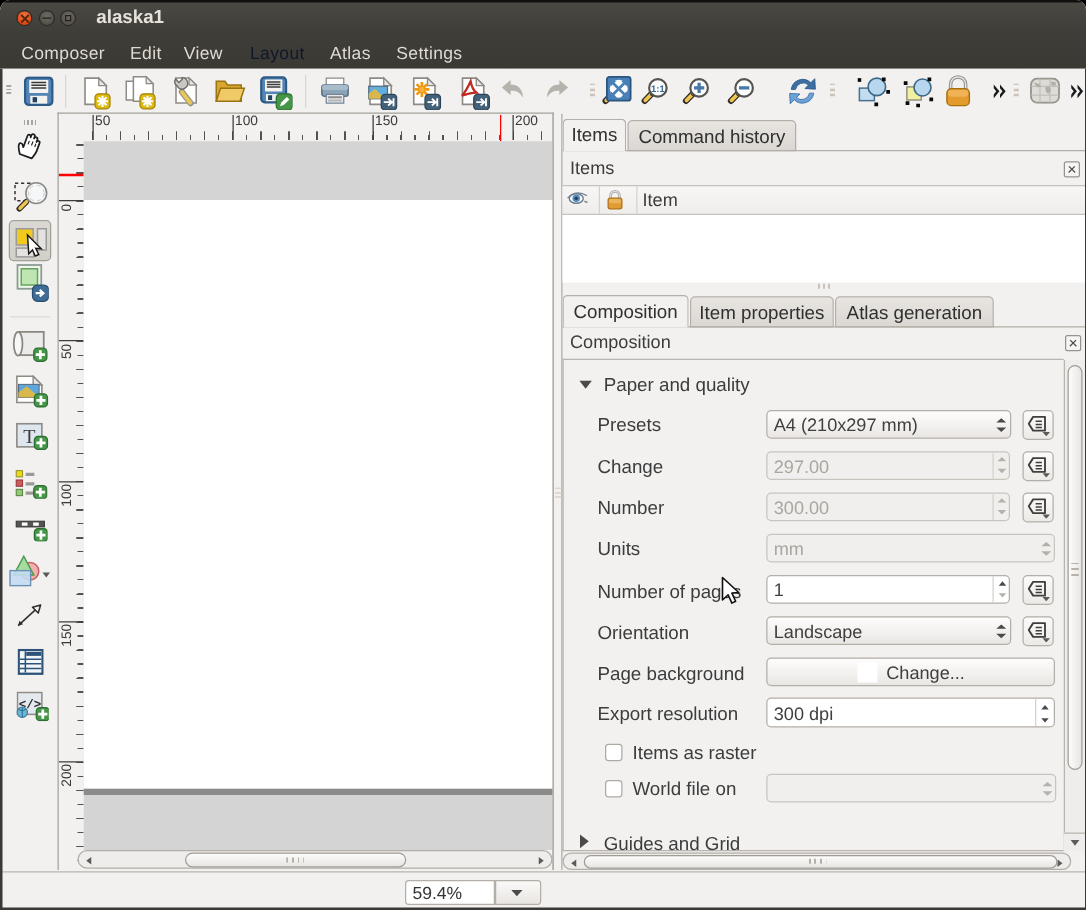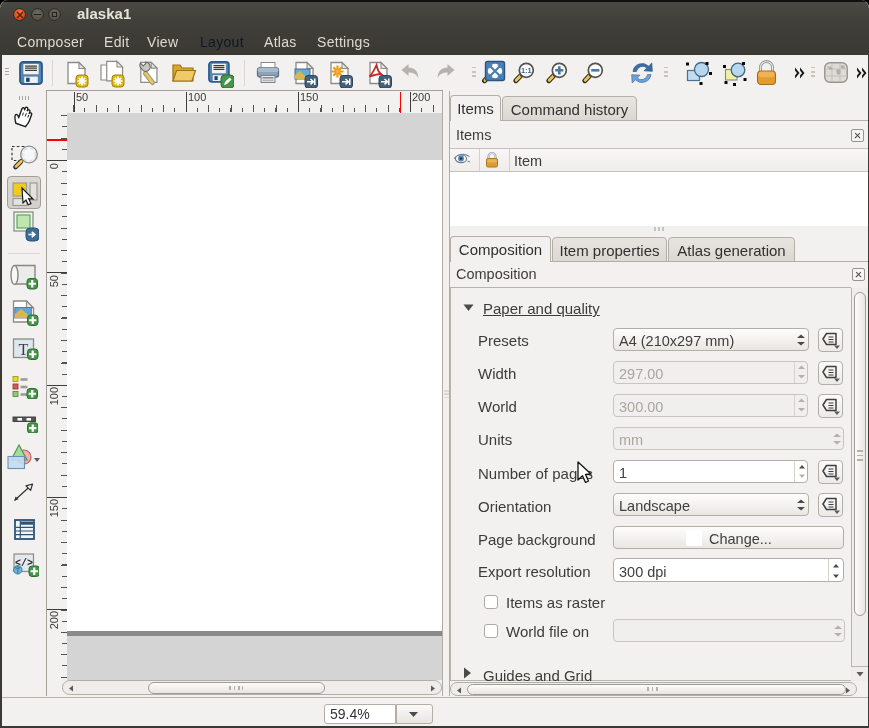--- a/index.html
+++ b/index.html
@@ -499,40 +499,40 @@
     <div class="tab off" style="left:552px;top:236px;width:115px;line-height:25px;">Item properties</div>
     <div class="tab off" style="left:668px;top:236px;width:127px;line-height:25px;">Atlas generation</div>
     <div class="vtxt" style="left:456px;top:266px;color:#3c3c3c;">Composition</div>
     <div class="xbtn" style="left:852px;top:268px;"></div>
 
     <div class="abs" style="left:450px;top:287px;width:401px;height:394px;border-top:1px solid #b9b5ae;border-left:1px solid #b9b5ae;border-bottom:1px solid #b9b5ae;"></div>
 
     <svg class="abs" style="left:463px;top:303px" width="11" height="9">
         <path d="M0.5,1.5 h10 l-5,6.5 z" fill="#4a4a4a"></path>
       </svg>
-    <div class="lbl" style="left:483px;top:300px;text-decoration:underline;">Paper and quality</div>
+    <div class="lbl" style="left:483px;top:300px;">Paper and quality</div>
 
     <div class="lbl" style="left:478px;top:331.5px;">Presets</div>
     <div class="combo" style="left:613px;top:328px;width:196px;height:23px;"></div>
     <div class="vtxt" style="left:619px;top:332.5px;">A4 (210x297 mm)</div>
     <svg class="abs" style="left:796px;top:334px" width="10" height="12">
         <path d="M1,4 L5,0.5 9,4 z M1,8 L9,8 5,11.5 z" fill="#4a4a4a"></path>
       </svg>
     <div class="ddbtn" style="left:818px;top:328px;"></div>
 
-    <div class="lbl" style="left:478px;top:364.5px;">Width</div>
+    <div class="lbl" style="left:478px;top:364.5px;">Change</div>
     <div class="combo dis" style="left:613px;top:361px;width:195px;height:23px;"></div>
     <div class="vtxt dis" style="left:619px;top:365.5px;">297.00</div>
     <div class="abs" style="left:794px;top:362px;width:1px;height:21px;background:#d5d2cc;"></div>
     <svg class="abs" style="left:797px;top:365px" width="9" height="14">
         <path d="M1,4 L4.5,0.5 8,4 z M1,10 L8,10 4.5,13.5 z" fill="#b5b1aa"></path>
       </svg>
     <div class="ddbtn" style="left:818px;top:361px;"></div>
 
-    <div class="lbl" style="left:478px;top:397.5px;">World</div>
+    <div class="lbl" style="left:478px;top:397.5px;">Number</div>
     <div class="combo dis" style="left:613px;top:394px;width:195px;height:23px;"></div>
     <div class="vtxt dis" style="left:619px;top:398.5px;">300.00</div>
     <div class="abs" style="left:794px;top:395px;width:1px;height:21px;background:#d5d2cc;"></div>
     <svg class="abs" style="left:797px;top:398px" width="9" height="14">
         <path d="M1,4 L4.5,0.5 8,4 z M1,10 L8,10 4.5,13.5 z" fill="#b5b1aa"></path>
       </svg>
     <div class="ddbtn" style="left:818px;top:394px;"></div>
 
     <div class="lbl" style="left:478px;top:430.5px;">Units</div>
     <div class="combo dis" style="left:613px;top:427px;width:231px;height:23px;"></div>

